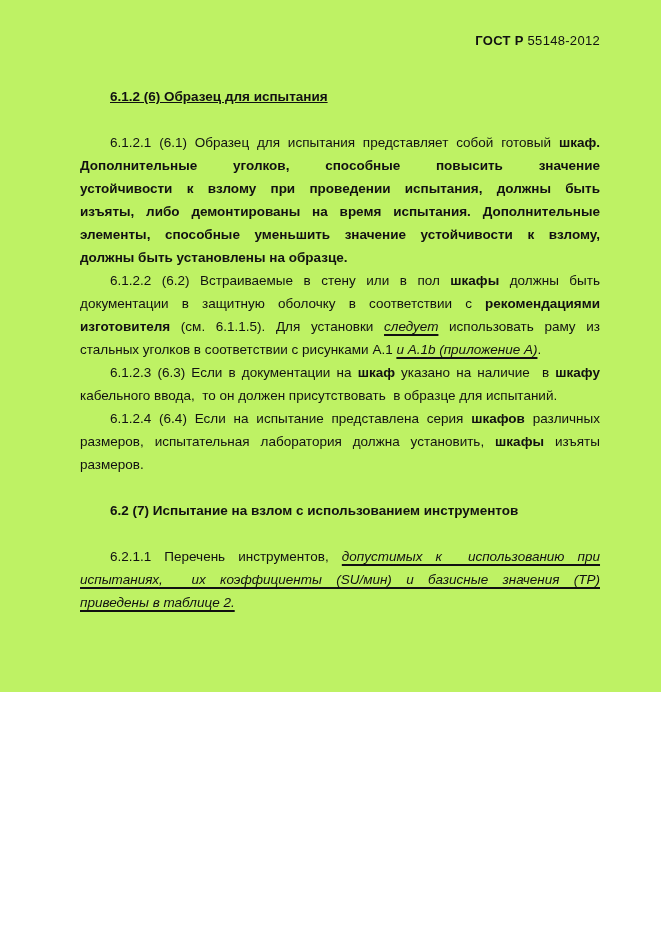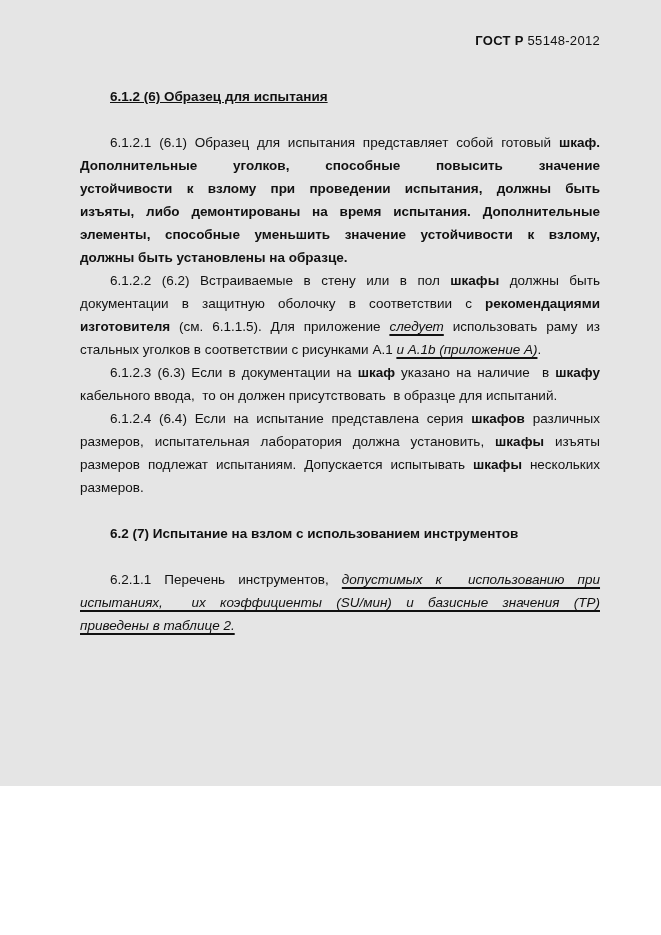--- a/index.html
+++ b/index.html
@@ -4,22 +4,22 @@
 <style>
   html, body { margin: 0; padding: 0; }
   body {
     width: 661px; height: 935px;
     background: #ffffff;
     font-family: "Liberation Sans", "DejaVu Sans", sans-serif;
     color: #111111;
   }
   .page {
     position: relative;
-    width: 661px; height: 786px;
-    background: #e5e5e5;
+    width: 661px; height: 692px;
+    background: #bef264;
     overflow: hidden;
   }
   .doc-header {
     padding: 33px 61px 0 0;
     text-align: right;
     font-size: 13px;
     line-height: 15px;
     color: #111111;
     letter-spacing: 0.3px;
   }
@@ -69,27 +69,26 @@
   <div class="content" id="content">
       <div class="heading h-first"><span class="run-b">6.1.2 (6) Образец для испытания</span></div>
       <div class="line indent just"><span class="run-r">6.1.2.1 (6.1) Образец для испытания представляет собой готовый </span><span class="run-bi">шкаф</span><span class="run-b">.</span></div>
       <div class="line just"><span class="run-bi">Дополнительные уголков, способные повысить значение</span></div>
       <div class="line just"><span class="run-bi">устойчивости к взлому при проведении испытания, должны быть</span></div>
       <div class="line just"><span class="run-bi">изъяты, либо демонтированы на время испытания. Дополнительные</span></div>
       <div class="line just"><span class="run-bi">элементы, способные уменьшить значение устойчивости к взлому,</span></div>
       <div class="line"><span class="run-bi">должны быть установлены на образце.</span></div>
       <div class="line indent just"><span class="run-r">6.1.2.2 (6.2) Встраиваемые в стену или в пол </span><span class="run-bi">шкафы</span><span class="run-r"> должны быть</span></div>
       <div class="line just"><span class="run-r">документации в защитную оболочку в соответствии с </span><span class="run-bi">рекомендациями</span></div>
-      <div class="line just"><span class="run-bi">изготовителя</span><span class="run-r"> (см. 6.1.1.5). Для приложение </span><span class="run-biu">следует</span><span class="run-r"> использовать раму из</span></div>
+      <div class="line just"><span class="run-bi">изготовителя</span><span class="run-r"> (см. 6.1.1.5). Для установки </span><span class="run-biu">следует</span><span class="run-r"> использовать раму из</span></div>
       <div class="line"><span class="run-r">стальных уголков в соответствии с рисунками А.1 </span><span class="run-biu">и А.1b (приложение А)</span><span class="run-r">.</span></div>
       <div class="line indent just"><span class="run-r">6.1.2.3 (6.3) Если в документации на </span><span class="run-bi">шкаф</span><span class="run-r"> указано на наличие&nbsp; в </span><span class="run-bi">шкафу</span></div>
       <div class="line"><span class="run-r">кабельного ввода,&nbsp; то он должен присутствовать&nbsp; в образце для испытаний.</span></div>
       <div class="line indent just"><span class="run-r">6.1.2.4 (6.4) Если на испытание представлена серия </span><span class="run-bi">шкафов</span><span class="run-r"> различных</span></div>
       <div class="line just"><span class="run-r">размеров, испытательная лаборатория должна установить, </span><span class="run-bi">шкафы</span><span class="run-r"> изъяты</span></div>
-      <div class="line just"><span class="run-r">размеров подлежат испытаниям. Допускается испытывать </span><span class="run-bi">шкафы</span><span class="run-r"> нескольких</span></div>
       <div class="line"><span class="run-r">размеров.</span></div>
       <div class="heading h-mid"><span class="run-b">6.2 (7) Испытание на </span><span class="run-bi">взлом</span><span class="run-b"> с использованием инструментов</span></div>
       <div class="line indent just"><span class="run-r">6.2.1.1 Перечень инструментов, </span><span class="run-biu">допустимых к&nbsp; использованию при</span></div>
       <div class="line just"><span class="run-biu">испытаниях,&nbsp; их коэффициенты (SU/мин) и базисные значения (ТР)</span></div>
       <div class="line"><span class="run-biu">приведены в таблице 2.</span></div>
     </div>
 
   <div class="page-number">7</div>
 </div>
 

